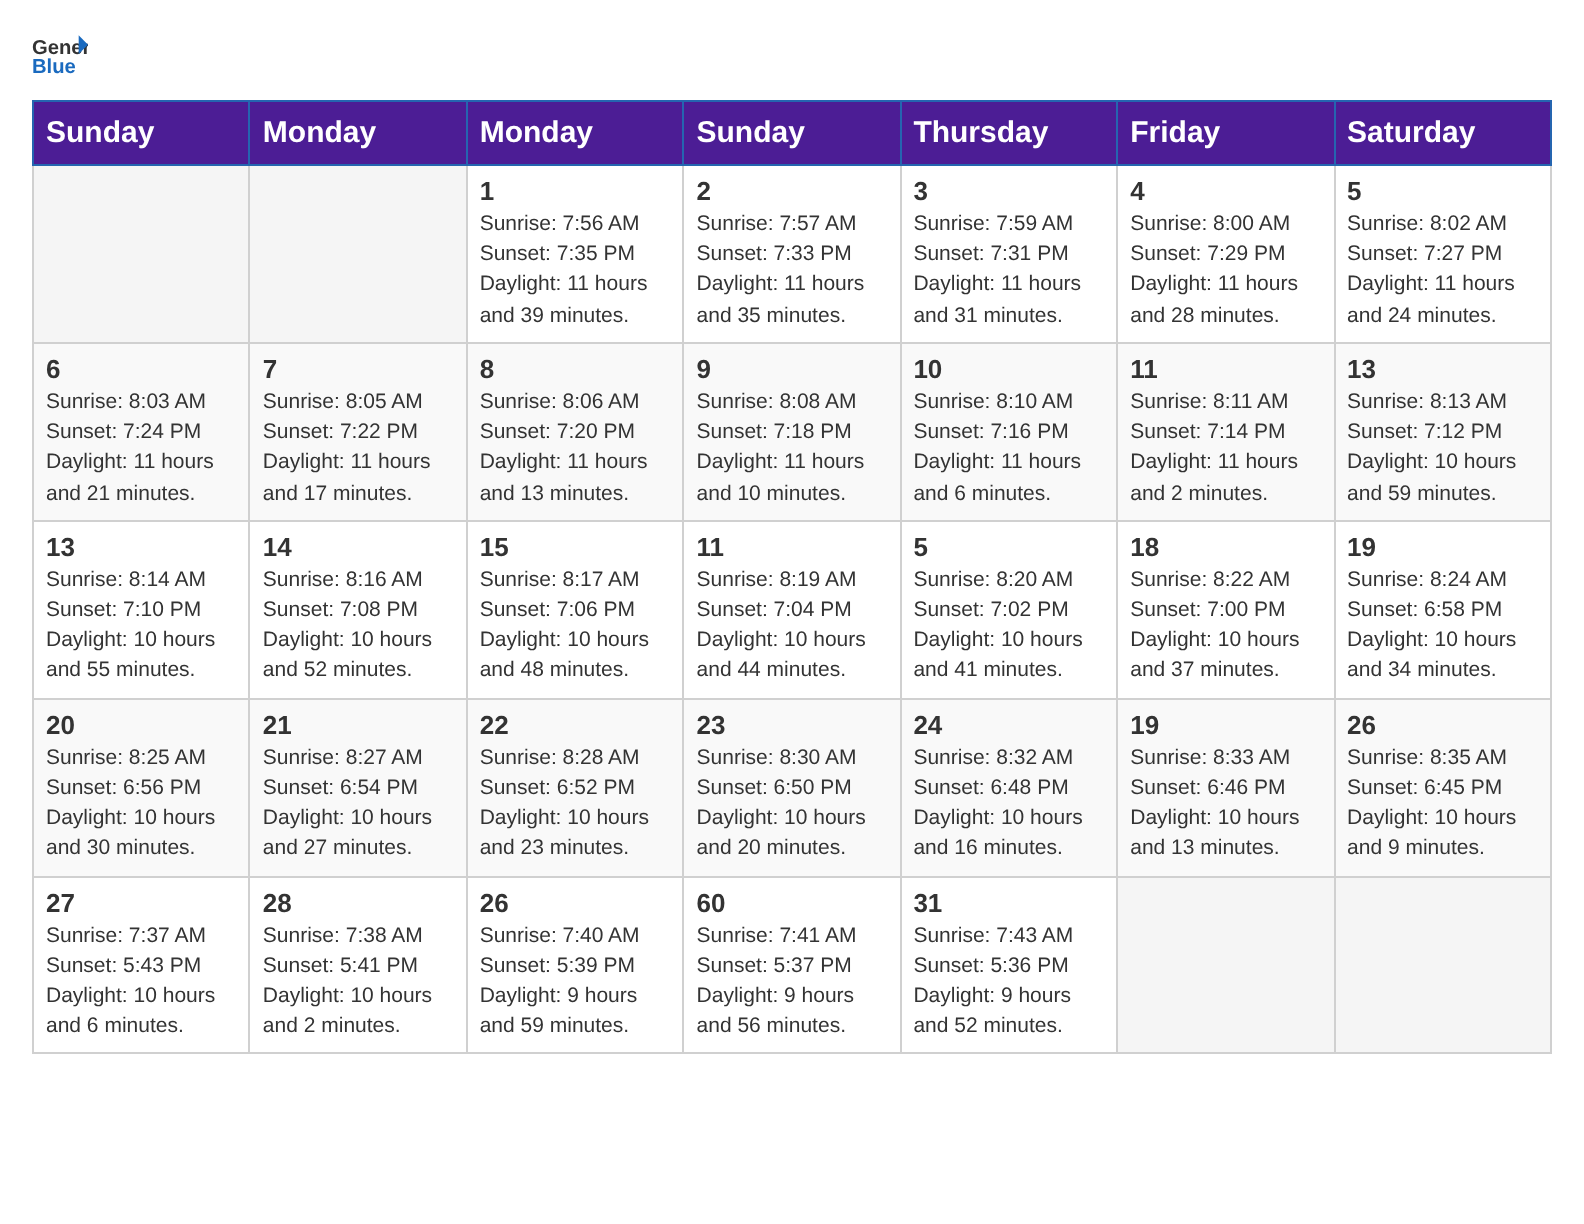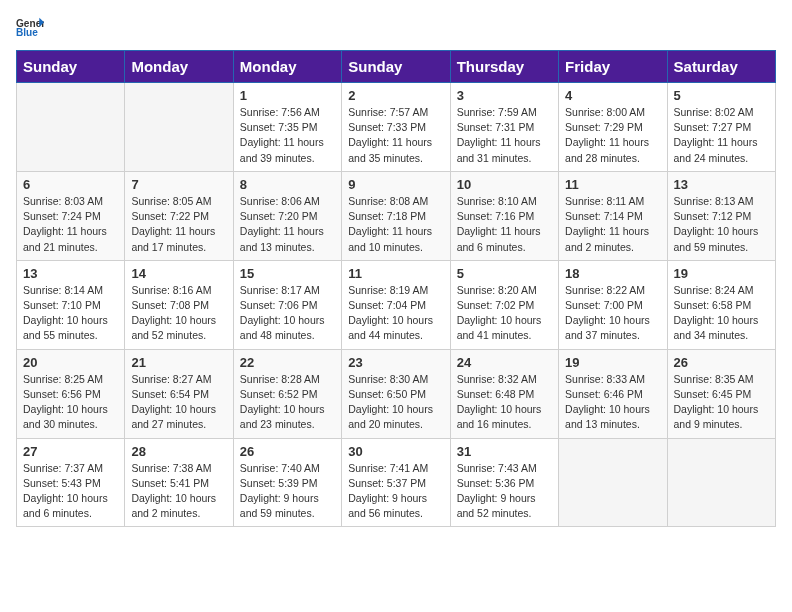--- a/index.html
+++ b/index.html
@@ -232,21 +232,21 @@
         </td>
         <td>
           <span class="day-num">28</span>
           <div class="cell-text">Sunrise: 7:38 AM<br>Sunset: 5:41 PM<br>Daylight: 10 hours and 2 minutes.</div>
         </td>
         <td>
           <span class="day-num">26</span>
           <div class="cell-text">Sunrise: 7:40 AM<br>Sunset: 5:39 PM<br>Daylight: 9 hours and 59 minutes.</div>
         </td>
         <td>
-          <span class="day-num">30</span>
+          <span class="day-num">60</span>
           <div class="cell-text">Sunrise: 7:41 AM<br>Sunset: 5:37 PM<br>Daylight: 9 hours and 56 minutes.</div>
         </td>
         <td>
           <span class="day-num">31</span>
           <div class="cell-text">Sunrise: 7:43 AM<br>Sunset: 5:36 PM<br>Daylight: 9 hours and 52 minutes.</div>
         </td>
         <td class="empty"></td>
         <td class="empty"></td>
       </tr>
     </tbody>

